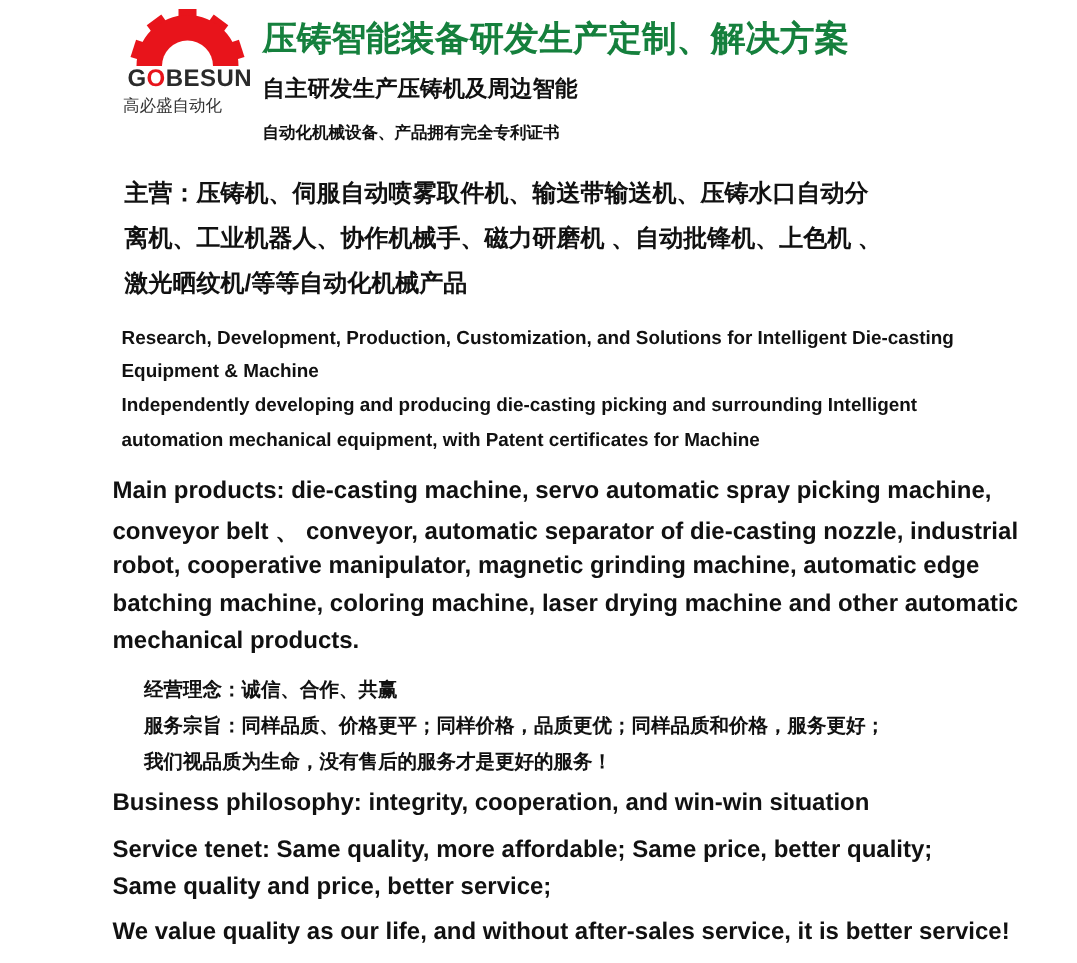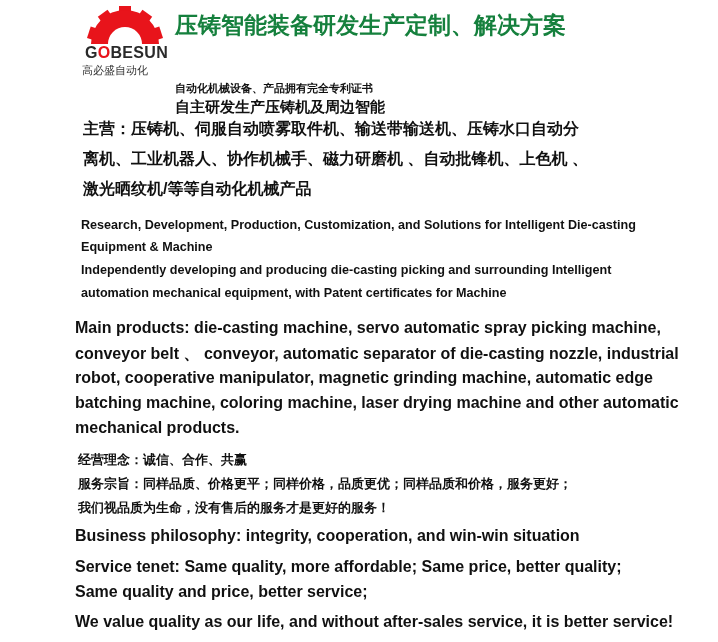--- a/index.html
+++ b/index.html
@@ -4,26 +4,26 @@
 <style>
   html, body { margin: 0; padding: 0; background: #ffffff; }
   body { width: 718px; height: 642px; position: relative; overflow: hidden; font-family: "Liberation Sans", "DejaVu Sans", sans-serif; color: #111; }
   .logo { position: absolute; left: 82px; top: 6px; width: 86px; height: 70px; }
   .logo svg { position: absolute; left: 4px; top: 0; }
   .logo-en { position: absolute; left: 0; top: 38px; width: 86px; text-align: right; font-weight: bold; font-size: 16px; letter-spacing: 0.3px; color: #2a2a2a; }
   .logo-en .o { color: #e8141b; }
   .logo-cn { position: absolute; left: 0; top: 57px; width: 86px; font-size: 11px; color: #333; }
   .abs { position: absolute; white-space: nowrap; font-weight: bold; }
   .title { left: 175px; top: 10px; font-size: 23px; color: #15803d; }
-  .sub1 { left: 175px; top: 50px; font-size: 15px; margin-top: 48px; }
+  .sub1 { left: 175px; top: 50px; font-size: 15px; }
   .sub2 { left: 175px; top: 81px; font-size: 11px; }
   .cn-main { left: 83px; font-size: 16px; }
   .en-small { left: 81px; font-size: 12.6px; }
   .en-main { left: 75px; font-size: 16px; }
-  .cn-small { left: 78px; font-size: 13px; }
+  .cn-small { left: 96px; font-size: 13px; }
 </style>
 </head>
 <body>
 
 <div class="logo">
   <svg width="78" height="40" viewBox="0 0 78 40">
     <g fill="#e8141b">
 
       <rect x="33" y="0" width="12" height="9"></rect>
       <rect x="33" y="0" width="12" height="9" transform="rotate(-36 39 38)"></rect>

